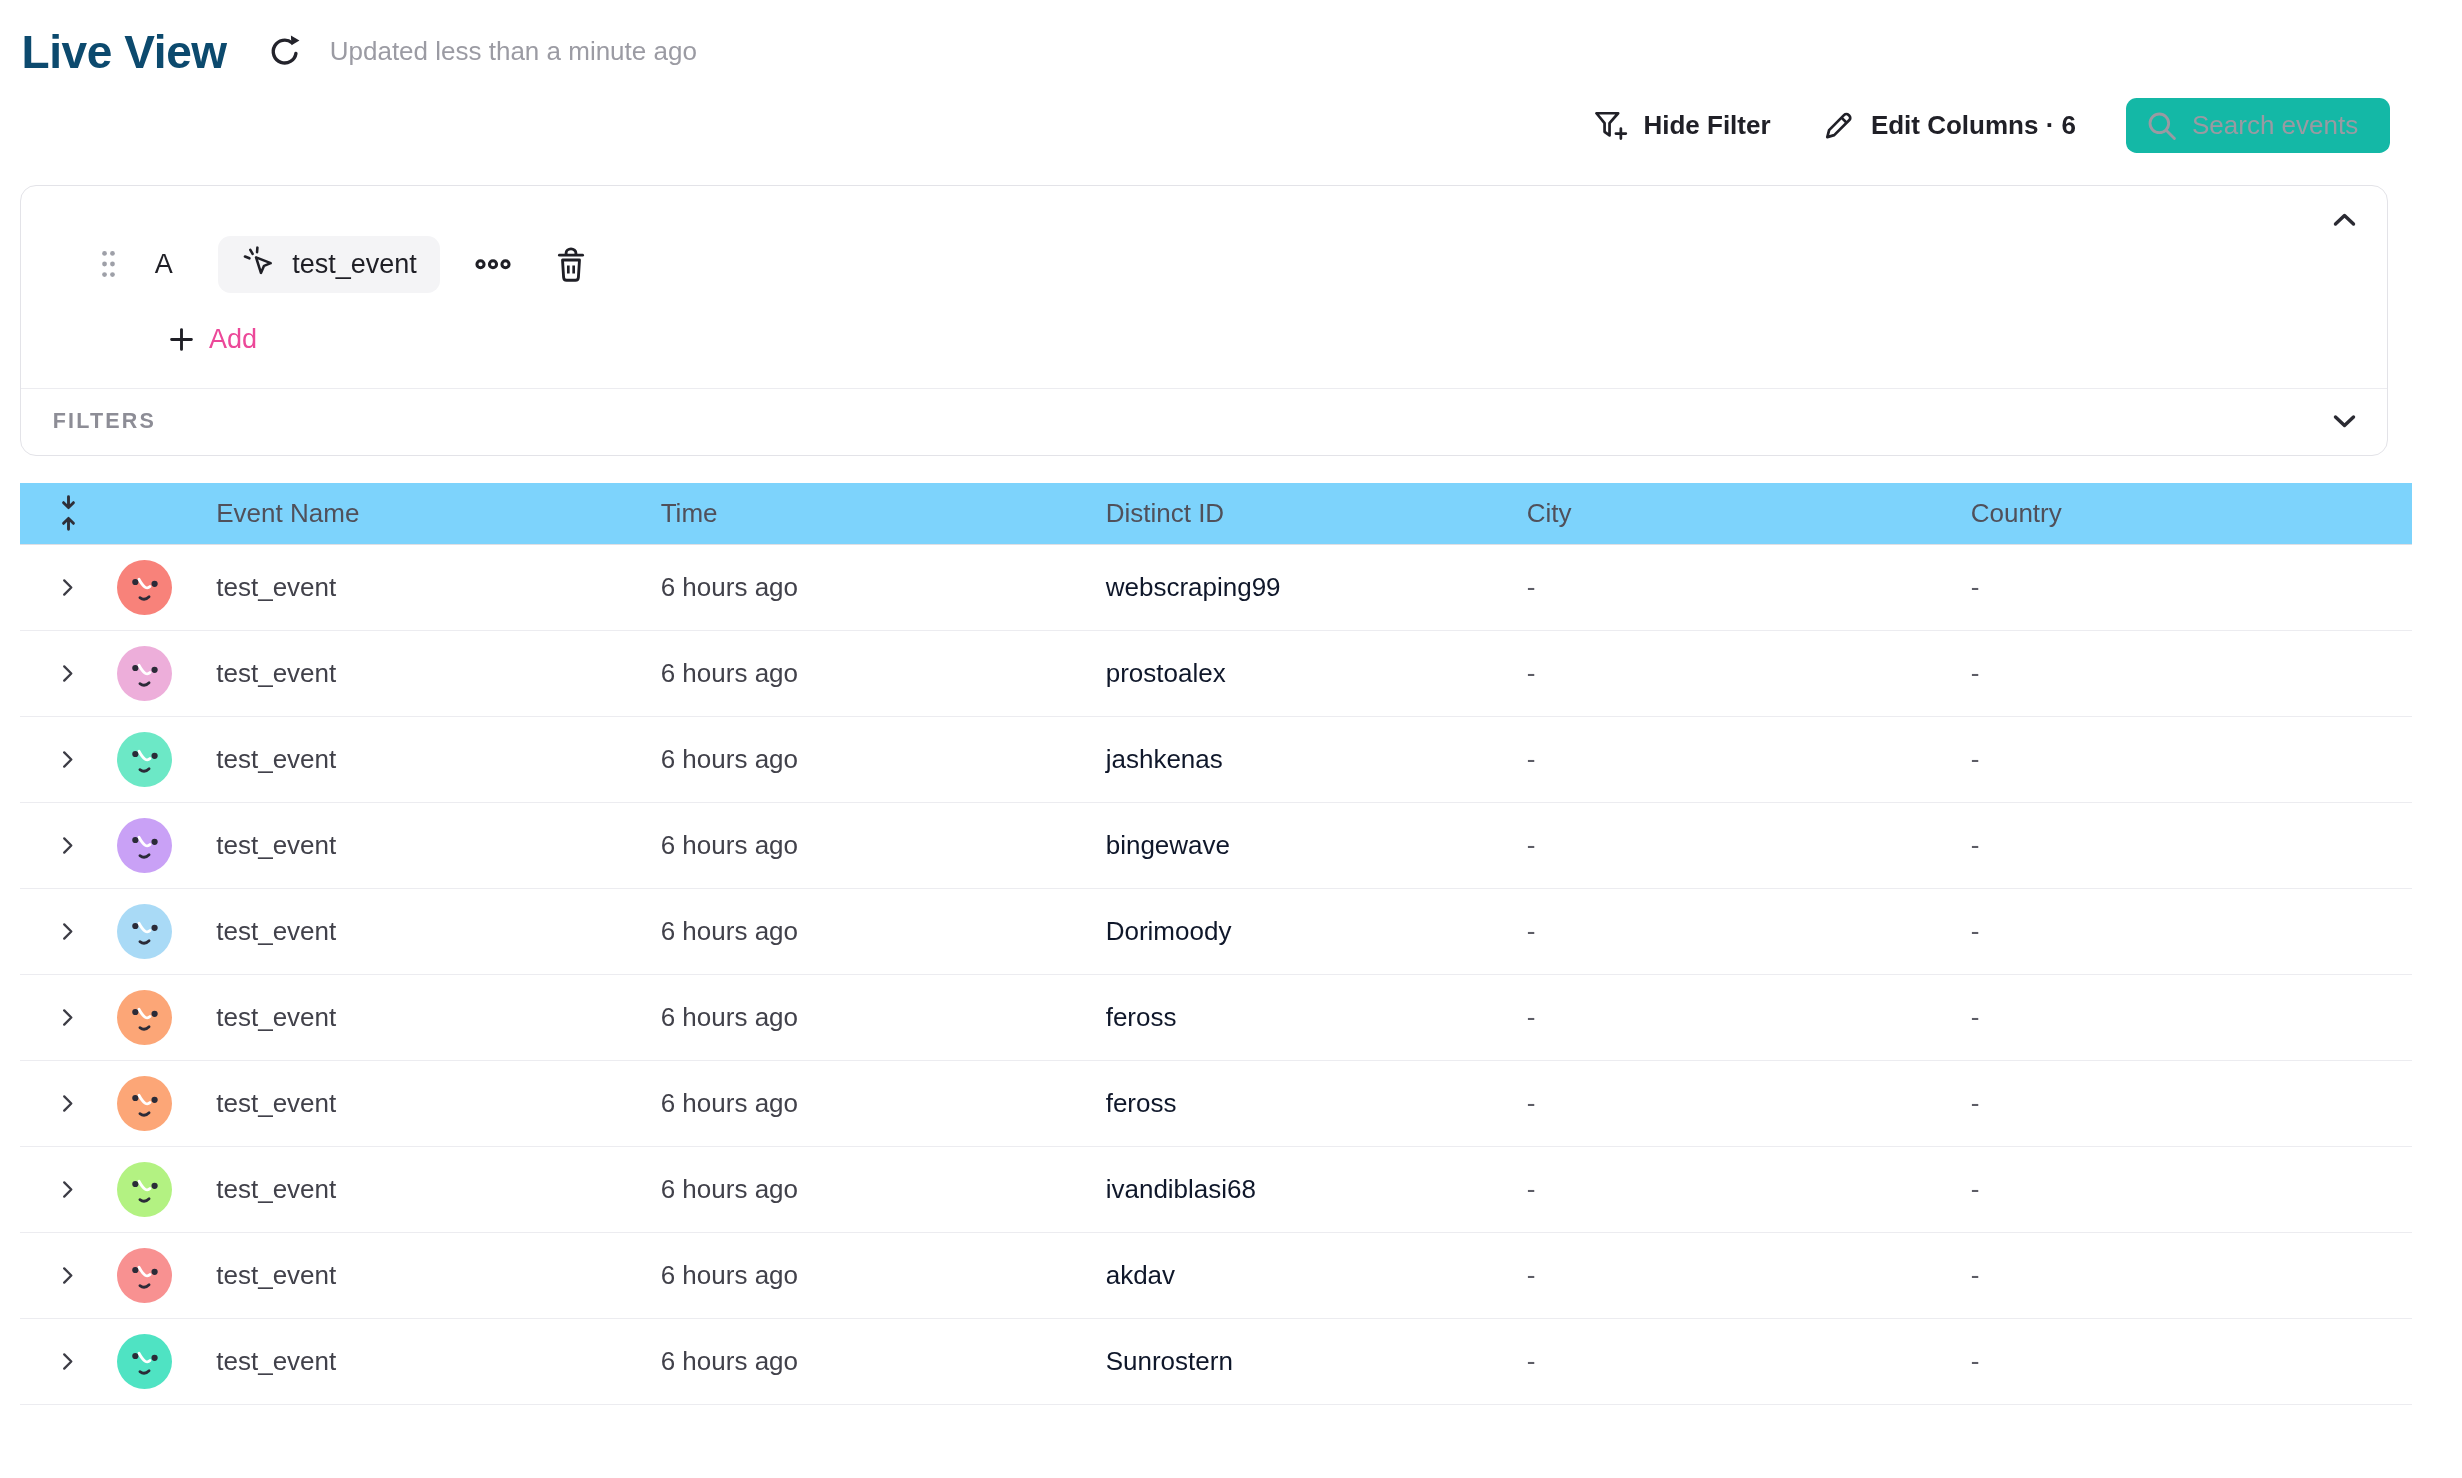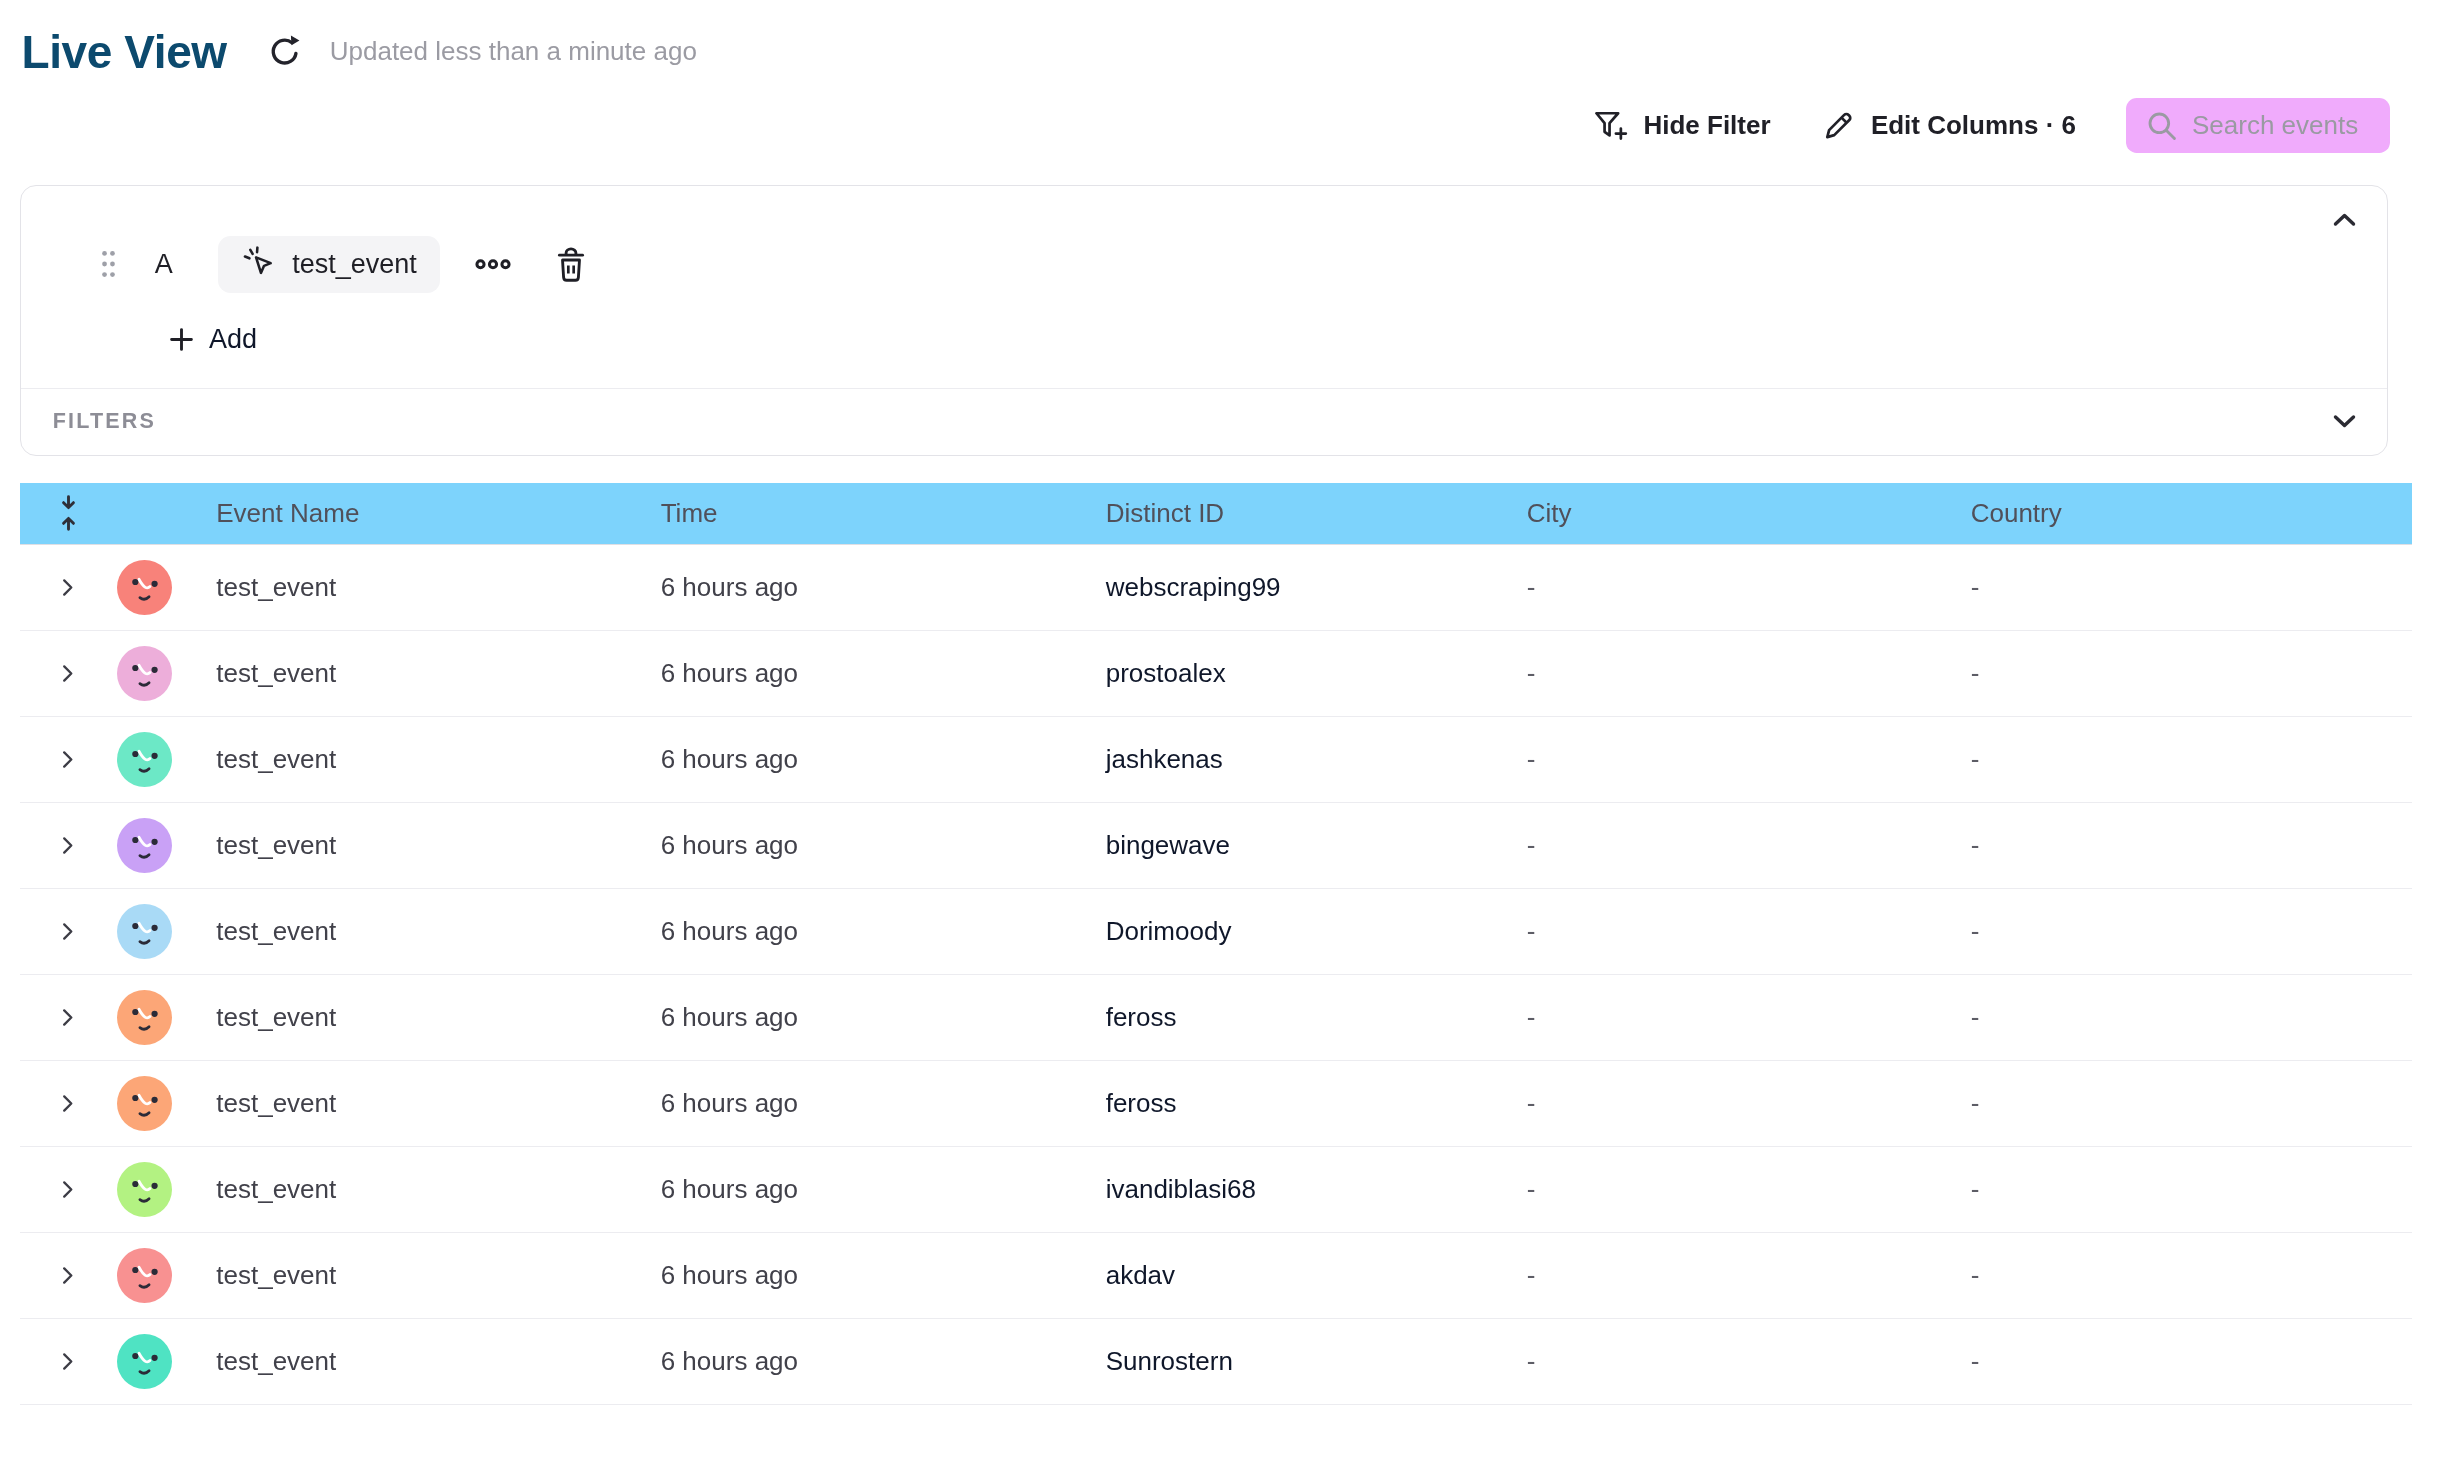--- a/index.html
+++ b/index.html
@@ -10,42 +10,42 @@
   .page-header { display:flex; align-items:center; padding:21.5px 0 0 21.5px; height:82px; }
   .page-title { font-size:46px; font-weight:700; color:#0c4a6e; letter-spacing:-0.4px; }
   .refresh-btn { margin-left:39px; width:39px; height:39px; border:none; background:none; cursor:pointer; display:flex; align-items:center; justify-content:center; }
   .updated-text { margin-left:25px; font-size:26px; color:#9b9ba3; }
 
   
   .toolbar { display:flex; align-items:center; justify-content:flex-end; margin:12.5px 72px 0 0; height:61px; gap:50px; }
   .tool-btn { display:flex; align-items:center; gap:14.3px; background:none; border:none; cursor:pointer;
     font-size:26px; font-weight:600; color:#202027; font-family:inherit; }
   .search-box { position:relative; width:264px; height:55px; }
-  .search-box input { width:100%; height:100%; border:none; outline:none; background:#f0abfc; border-radius:10.7px;
+  .search-box input { width:100%; height:100%; border:none; outline:none; background:#14b8a6; border-radius:10.7px;
     padding:0 18px 0 66px; font-size:26px; color:#2b2b33; font-family:inherit; }
   .search-box input::placeholder { color:#9a9aa2; }
   .search-box .mag { position:absolute; left:19.7px; top:12.5px; }
 
   
   .panel { margin:29px 0 0 19.7px; width:2368px; border:1.8px solid #e3e3e8; border-radius:16px; background:#fff; }
   .section-label { font-size:21.5px; font-weight:700; letter-spacing:2.2px; color:#8d8d96; }
   .select-event { padding:23px 32px 29px 32px; position:relative; }
   .collapse-btn { position:absolute; right:23px; background:none; border:none; cursor:pointer; padding:5.4px; }
   .collapse-btn.up { top:19.7px; }
   .event-row { display:flex; align-items:center; margin-top:27px; height:57px; }
   .drag-handle { margin-left:48px; cursor:grab; display:flex; }
   .step-letter { margin-left:39px; font-size:27px; font-weight:500; color:#1f1f26; }
   .event-btn { margin-left:45px; display:flex; align-items:center; gap:12.5px; height:57px; padding:0 23px;
     background:#f4f4f6; border:none; border-radius:12.5px; cursor:pointer; font-family:inherit;
     font-size:27px; font-weight:500; color:#1f1f26; }
   .more-btn { margin-left:27px; background:none; border:none; cursor:pointer; display:flex; padding:7.2px; }
   .trash-btn { margin-left:30px; background:none; border:none; cursor:pointer; display:flex; padding:3.6px; }
   .add-row { display:flex; align-items:center; margin:27px 0 0 115px; height:39px; }
   .add-btn { display:flex; align-items:center; gap:14.3px; background:none; border:none; cursor:pointer;
-    font-size:27px; font-weight:500; color:#0f172a; font-family:inherit; }
+    font-size:27px; font-weight:500; color:#ec4899; font-family:inherit; }
   .filters-section { border-top:1.8px solid #ececf0; height:67px; display:flex; align-items:center;
     padding:0 32px; position:relative; }
 
   
   .events-table { margin:27px 0 0 19.7px; width:2392px; }
   .trow { display:grid; grid-template-columns:97px 79px 465px 445px 421px 444px 441px;
     align-items:center; height:86px; border-bottom:1.8px solid #ececf0; background:#fff; }
   .thead { height:62px; background:#7dd3fc; border-bottom:1.8px solid #dfdfe4; }
   .thead .hcell { font-size:26px; font-weight:500; color:#50505a; }
   .cell-pad { padding-left:20.6px; }

